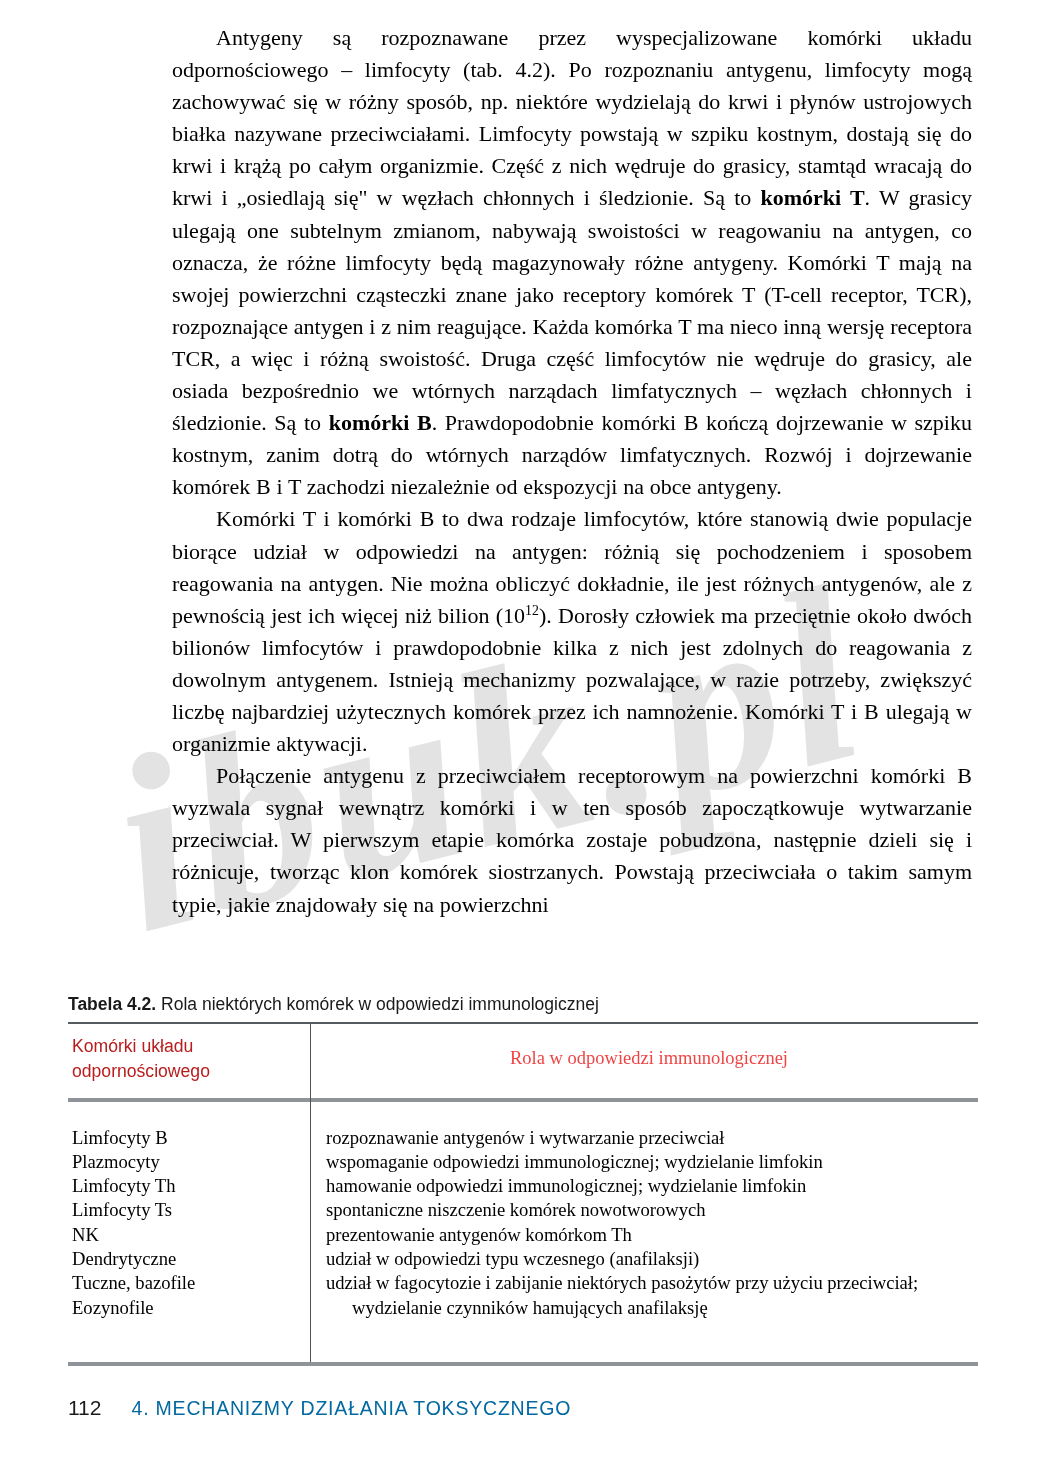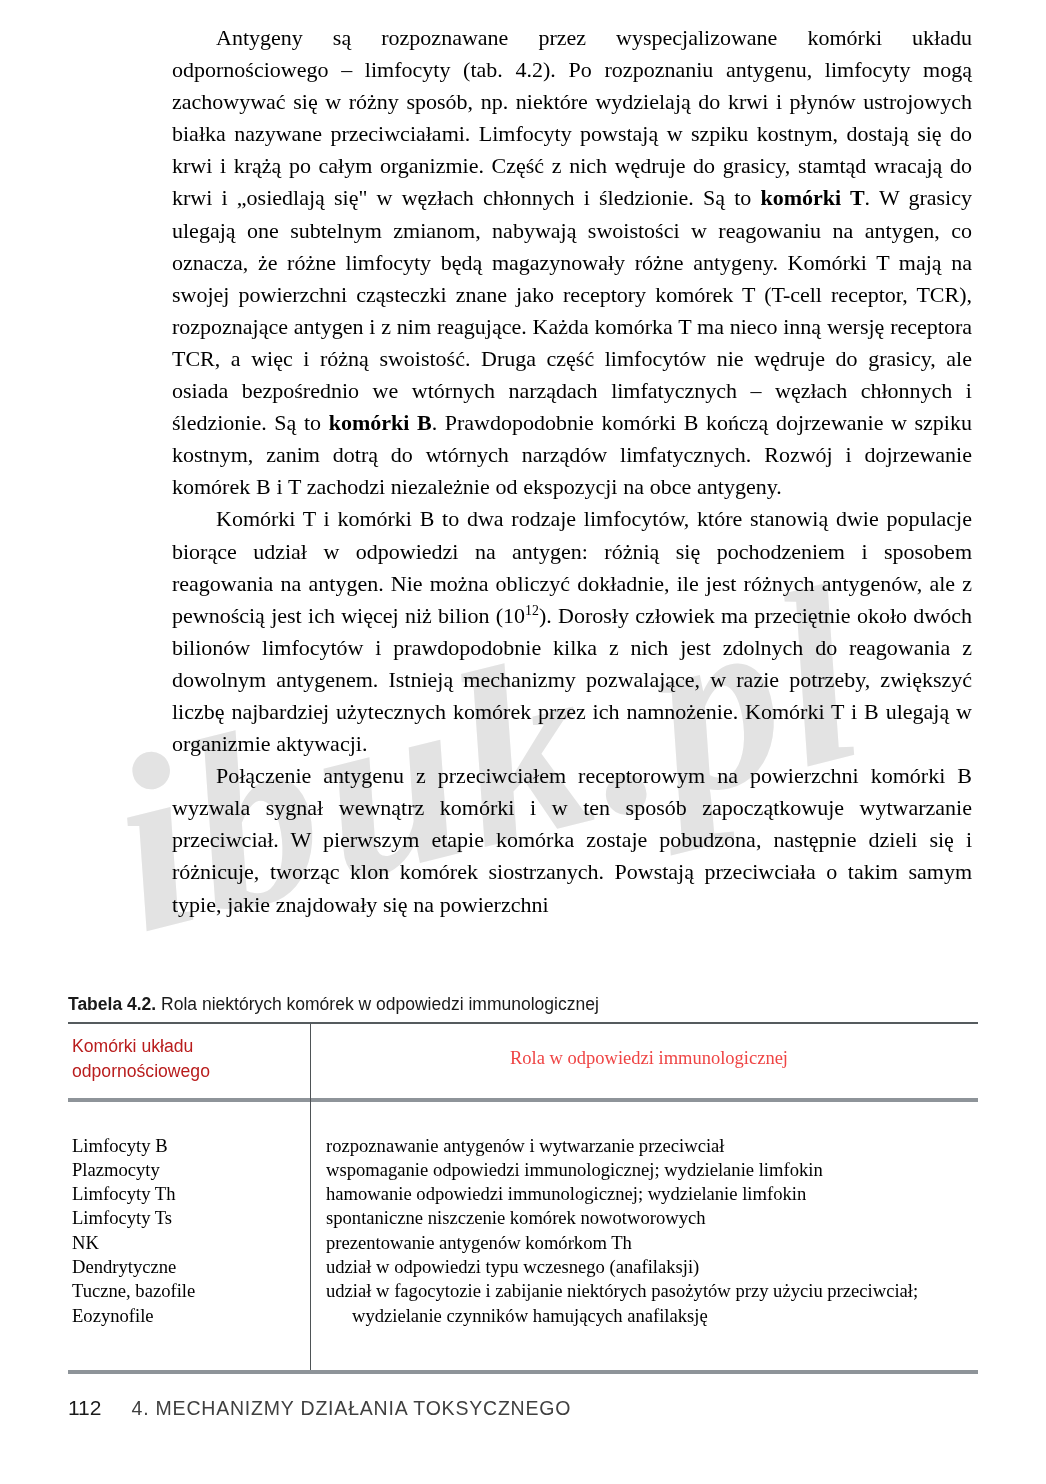--- a/index.html
+++ b/index.html
@@ -145,21 +145,21 @@
     align-items: center;
     justify-content: center;
     font-family: "Liberation Serif", serif;
     font-size: 18.5px;
     color: #ef4444;
   }
   .thead-inner { text-align: center; }
 
   .tbody .tcol-left,
   .tbody .tcol-right {
-    padding-top: 32px;
+    padding-top: 24px;
     padding-bottom: 18px;
   }
   .tbody .cell-line {
     font-family: "Liberation Serif", serif;
     font-size: 18.6px;
     line-height: 24.3px;
     white-space: nowrap;
   }
   .tbody .tcol-right .cell-line {
     white-space: normal;
@@ -181,21 +181,21 @@
     font-family: "Liberation Sans", sans-serif;
     font-weight: normal;
     font-size: 21px;
     color: #1a1a1a;
     margin-right: 30px;
   }
   .footer .chap {
     font-family: "Liberation Sans", sans-serif;
     font-size: 19.5px;
     letter-spacing: 0.8px;
-    color: #404040;
+    color: #0369a1;
     text-align: center;
   }
 </style>
 </head>
 <body>
 
 <div class="page">
 
   <div class="watermark">
     <div class="wm-text">ibuk.pl</div>

